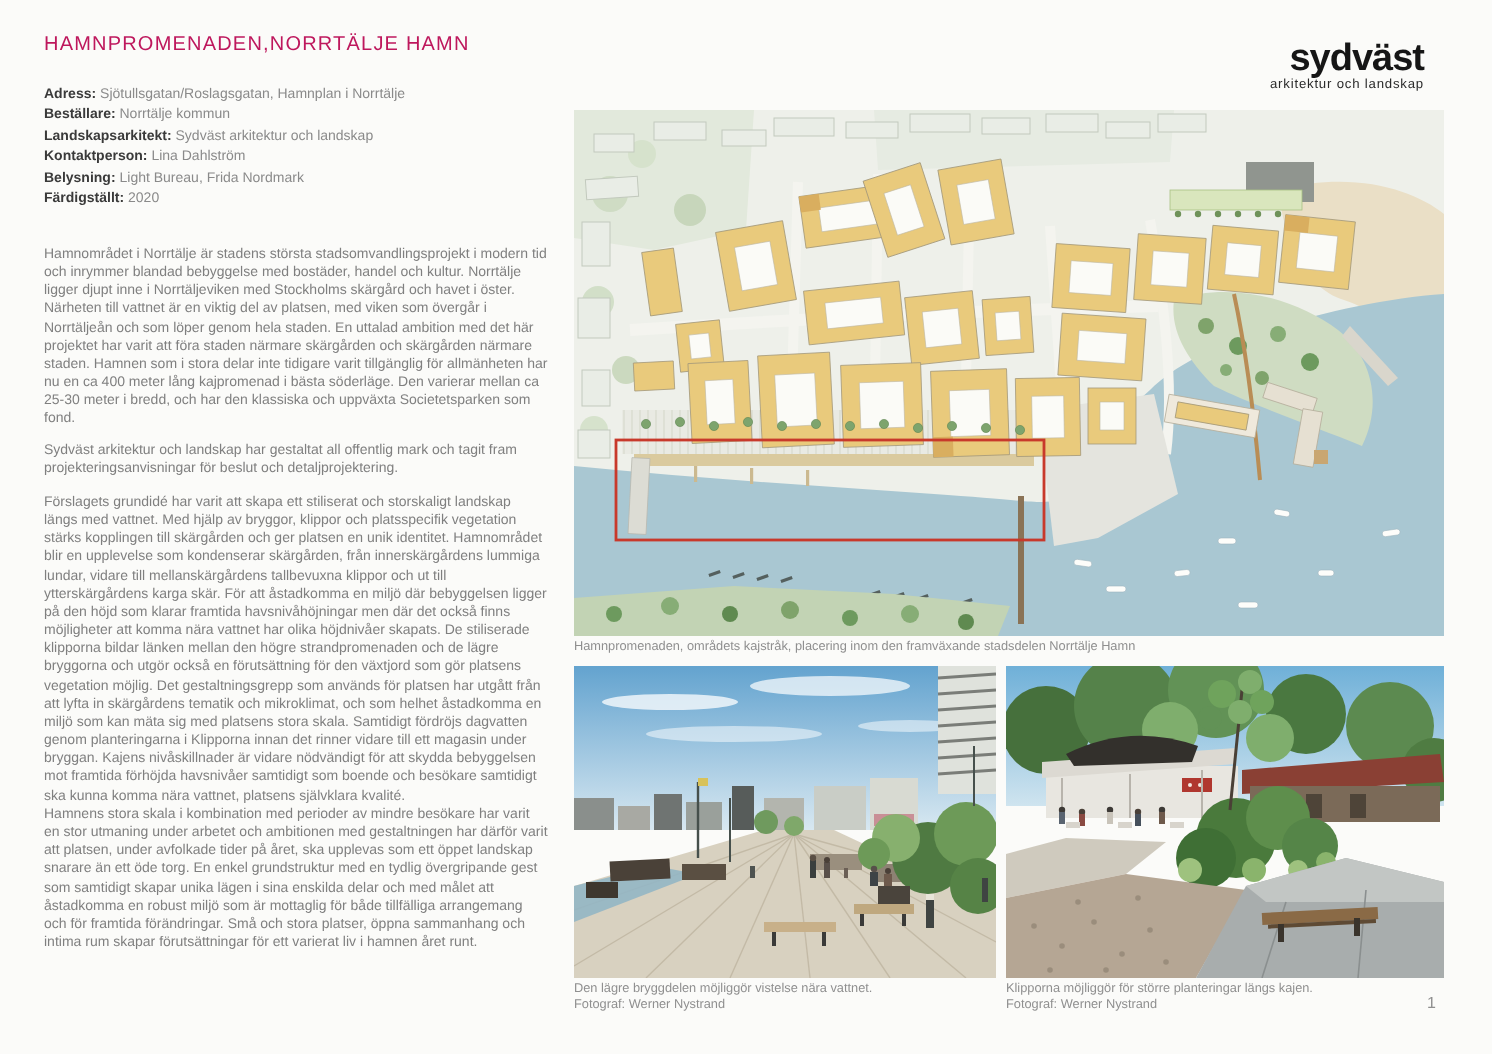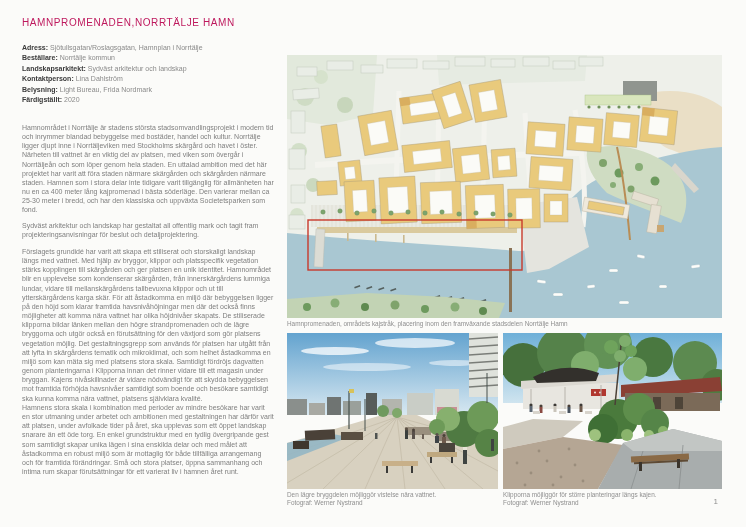--- a/index.html
+++ b/index.html
@@ -51,20 +51,24 @@
     <div><b>Kontaktperson:</b> <span>Lina Dahlström</span></div>
     <div><b>Belysning:</b> <span>Light Bureau, Frida Nordmark</span></div>
     <div><b>Färdigställt:</b> <span>2020</span></div>
   </div>
 
   <p class="para p1">Hamnområdet i Norrtälje är stadens största stadsomvandlingsprojekt i modern tid och inrymmer blandad bebyggelse med bostäder, handel och kultur. Norrtälje ligger djupt inne i Norrtäljeviken med Stockholms skärgård och havet i öster. Närheten till vattnet är en viktig del av platsen, med viken som övergår i Norrtäljeån och som löper genom hela staden. En uttalad ambition med det här projektet har varit att föra staden närmare skärgården och skärgården närmare staden. Hamnen som i stora delar inte tidigare varit tillgänglig för allmänheten har nu en ca 400 meter lång kajpromenad i bästa söderläge. Den varierar mellan ca 25-30 meter i bredd, och har den klassiska och uppväxta Societetsparken som fond.</p>
   <p class="para p2">Sydväst arkitektur och landskap har gestaltat all offentlig mark och tagit fram projekteringsanvisningar för beslut och detaljprojektering.</p>
   <p class="para p3">Förslagets grundidé har varit att skapa ett stiliserat och storskaligt landskap längs med vattnet. Med hjälp av bryggor, klippor och platsspecifik vegetation stärks kopplingen till skärgården och ger platsen en unik identitet. Hamnområdet blir en upplevelse som kondenserar skärgården, från innerskärgårdens lummiga lundar, vidare till mellanskärgårdens tallbevuxna klippor och ut till ytterskärgårdens karga skär. För att åstadkomma en miljö där bebyggelsen ligger på den höjd som klarar framtida havsnivåhöjningar men där det också finns möjligheter att komma nära vattnet har olika höjdnivåer skapats. De stiliserade klipporna bildar länken mellan den högre strandpromenaden och de lägre bryggorna och utgör också en förutsättning för den växtjord som gör platsens vegetation möjlig. Det gestaltningsgrepp som används för platsen har utgått från att lyfta in skärgårdens tematik och mikroklimat, och som helhet åstadkomma en miljö som kan mäta sig med platsens stora skala. Samtidigt fördröjs dagvatten genom planteringarna i Klipporna innan det rinner vidare till ett magasin under bryggan. Kajens nivåskillnader är vidare nödvändigt för att skydda bebyggelsen mot framtida förhöjda havsnivåer samtidigt som boende och besökare samtidigt ska kunna komma nära vattnet, platsens självklara kvalité.</p>
   <p class="para p4">Hamnens stora skala i kombination med perioder av mindre besökare har varit en stor utmaning under arbetet och ambitionen med gestaltningen har därför varit att platsen, under avfolkade tider på året, ska upplevas som ett öppet landskap snarare än ett öde torg. En enkel grundstruktur med en tydlig övergripande gest som samtidigt skapar unika lägen i sina enskilda delar och med målet att åstadkomma en robust miljö som är mottaglig för både tillfälliga arrangemang och för framtida förändringar. Små och stora platser, öppna sammanhang och intima rum skapar förutsättningar för ett varierat liv i hamnen året runt.</p>
 
+  <div class="logo">
+    <div class="name">sydväst</div>
+    <div class="tag">arkitektur och landskap</div>
+  </div>
 
   <div class="plan">
     <svg viewBox="0 0 435 263" width="435" height="263">
       <defs>
         <pattern id="hatch" width="4" height="22" patternUnits="userSpaceOnUse">
           <rect width="4" height="22" fill="#e9eae3"></rect>
           <line x1="1" y1="0" x2="1" y2="22" stroke="#d8dacd" stroke-width=".6"></line>
         </pattern>
       </defs>
 

